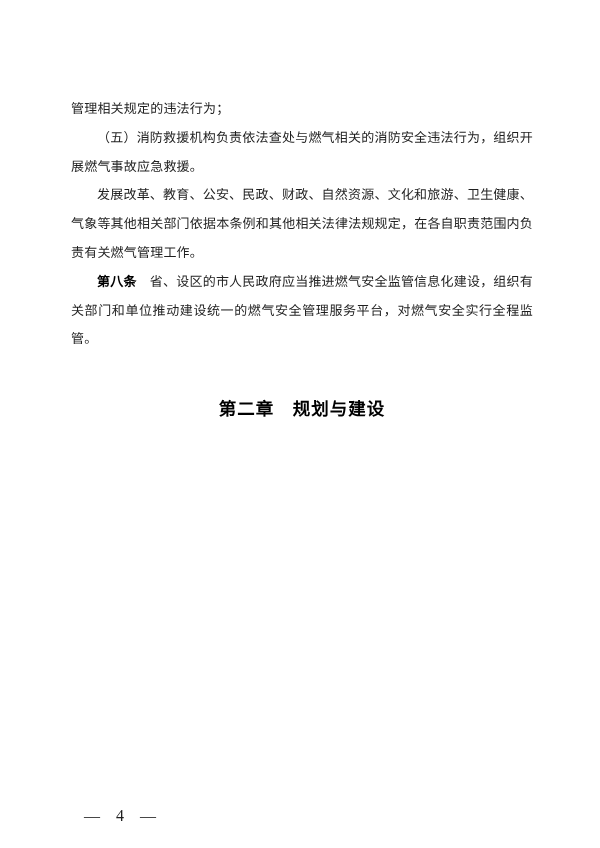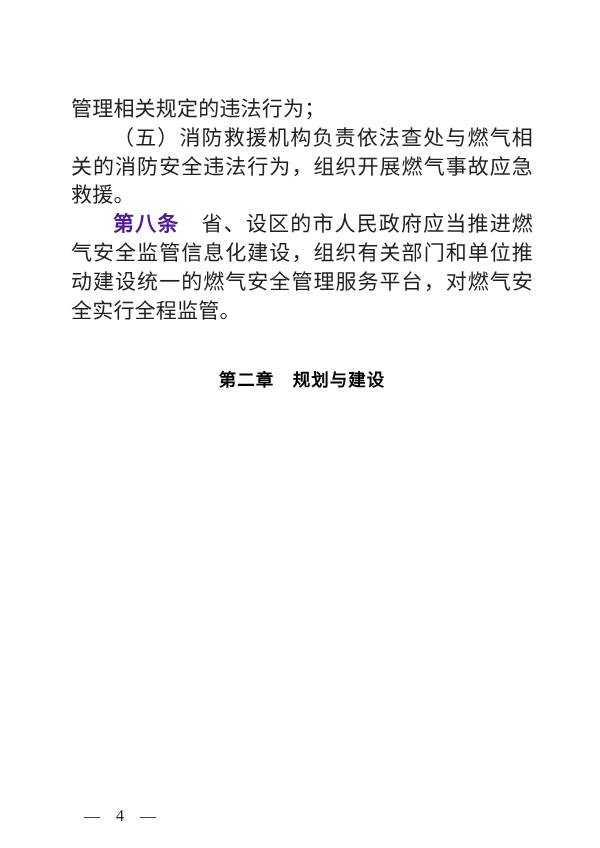--- a/index.html
+++ b/index.html
@@ -19,31 +19,31 @@
   .body-text {
     position: absolute;
     left: 71px;
     top: 95px;
     width: 462px;
     text-align: justify;
     text-justify: inter-character;
   }
   .para {
     margin: 0;
-    font-size: 21px;
+    font-size: 13px;
     line-height: 28.8px;
     text-indent: 2em;
     letter-spacing: 0.2px;
   }
   .para.continuation {
     text-indent: 0;
   }
   .article-head {
     font-weight: bold;
-    color: #4c1d95;
+    color: #000000;
     font-family: Liberation Serif, serif;
   }
   .chapter-heading {
     margin: 41px 0 0 0;
     text-align: center;
     font-size: 17.5px;
     line-height: 28.8px;
     font-weight: bold;
     color: #000000;
     font-family: Liberation Serif, serif;
@@ -66,20 +66,21 @@
 
 <div class="page">
 
   <div class="body-text">
 
     <p class="para continuation"><span>管理相关规定的违法行为；</span></p>
 
 
     <p class="para"><span>（五）消防救援机构负责依法查处与燃气相关的消防安全违法行为，组织开展燃气事故应急救援。</span></p>
 
+    <p class="para"><span>发展改革、教育、公安、民政、财政、自然资源、文化和旅游、卫生健康、气象等其他相关部门依据本条例和其他相关法律法规规定，在各自职责范围内负责有关燃气管理工作。</span></p>
 
     <p class="para"><b class="article-head">第八条</b><span>　省、设区的市人民政府应当推进燃气安全监管信息化建设，组织有关部门和单位推动建设统一的燃气安全管理服务平台，对燃气安全实行全程监管。</span></p>
 
 
 
 
     <h2 class="chapter-heading">第二章　规划与建设</h2>
 
   </div>
 

